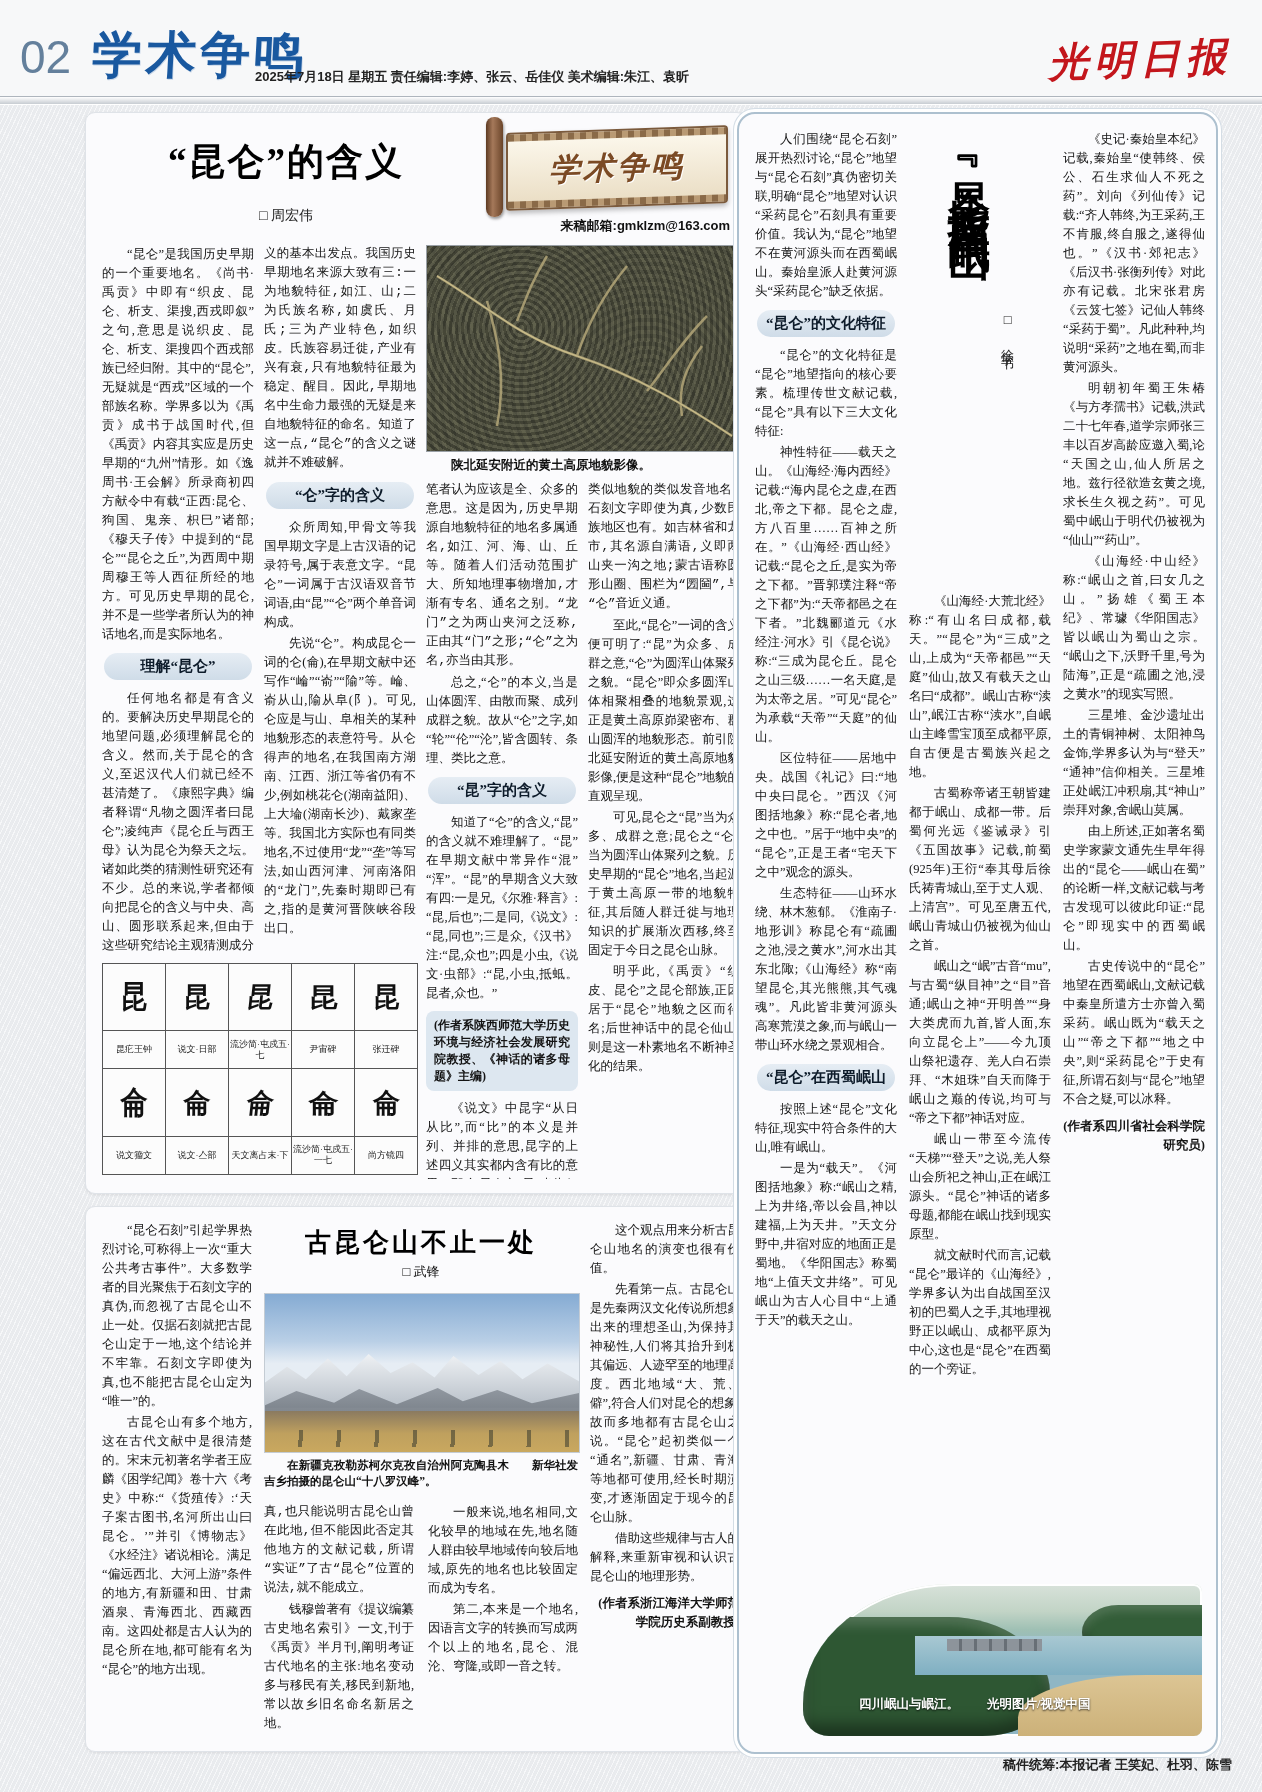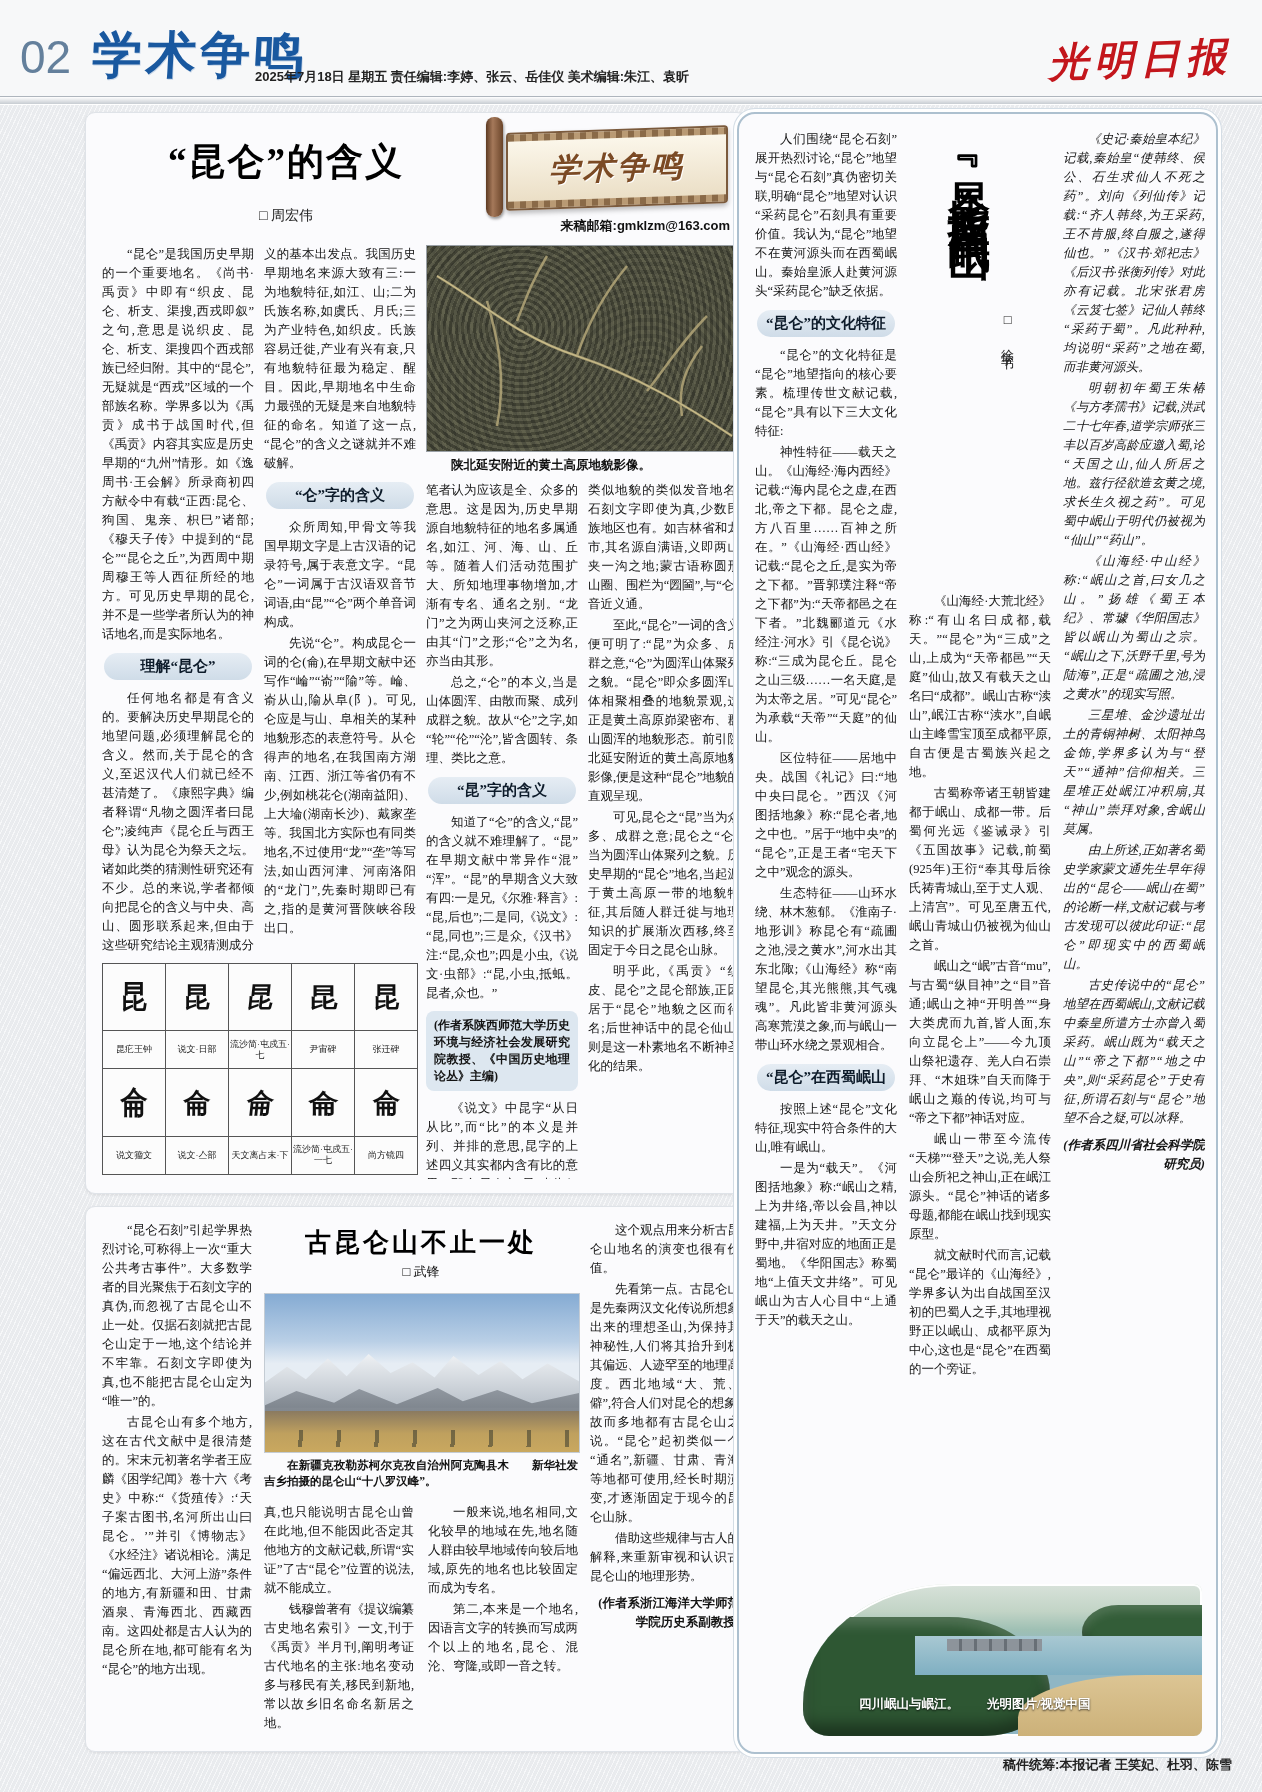--- a/index.html
+++ b/index.html
@@ -55,21 +55,21 @@
     left:737px;top:112px;width:477px;height:1638px;
     border:2px solid #adc0cf;border-radius:18px;
     box-shadow:0 0 0 3px #ffffff,0 0 0 4px #d4dde5;
   }
   
   .col{
     position:absolute;font-size:12.5px;line-height:19px;
     text-align:justify;overflow:hidden;color:#141414;
   }
   .para{text-indent:2em;margin:0 0 2px 0;}
-  .para.cont{text-indent:0;}
+  .para.cont{text-indent:0;font-family:Liberation Mono, monospace;}
   .sec-head{
     text-indent:0;text-align:center;font-weight:bold;font-size:15px;
     background:linear-gradient(#e6edf4,#cfdce8);
     border-radius:14px;padding:4px 2px;margin:9px 2px;color:#0d1b2a;
   }
   .bio-box{
     text-indent:0;background:#dde7f0;border-radius:8px;
     padding:6px 8px;font-weight:bold;font-size:12px;line-height:17px;margin:8px 0;
   }
   .bio-plain{text-indent:0;font-weight:bold;text-align:right;margin-top:8px;}
@@ -274,21 +274,21 @@
         <div class="para cont">义的基本出发点。我国历史早期地名来源大致有三:一为地貌特征,如江、山;二为氏族名称,如虞氏、月氏;三为产业特色,如织皮。氏族容易迁徙,产业有兴有衰,只有地貌特征最为稳定、醒目。因此,早期地名中生命力最强的无疑是来自地貌特征的命名。知道了这一点,“昆仑”的含义之谜就并不难破解。</div>
         <div class="sec-head">“仑”字的含义</div>
         <div class="para">众所周知,甲骨文等我国早期文字是上古汉语的记录符号,属于表意文字。“昆仑”一词属于古汉语双音节词语,由“昆”“仑”两个单音词构成。</div>
         <div class="para">先说“仑”。构成昆仑一词的仑(侖),在早期文献中还写作“崘”“嵛”“隃”等。崘、嵛从山,隃从阜(阝)。可见,仑应是与山、阜相关的某种地貌形态的表意符号。从仑得声的地名,在我国南方湖南、江西、浙江等省仍有不少,例如桃花仑(湖南益阳)、上大埨(湖南长沙)、戴家垄等。我国北方实际也有同类地名,不过使用“龙”“垄”等写法,如山西河津、河南洛阳的“龙门”,先秦时期即已有之,指的是黄河晋陕峡谷段出口。</div>
       </div>
     <div class="col" style="left:340px;top:368px;width:152px;height:698px;">
         <div class="para cont">笔者认为应该是全、众多的意思。这是因为,历史早期源自地貌特征的地名多属通名,如江、河、海、山、丘等。随着人们活动范围扩大、所知地理事物增加,才渐有专名、通名之别。“龙门”之为两山夹河之泛称,正由其“门”之形;“仑”之为名,亦当由其形。</div>
         <div class="para">总之,“仑”的本义,当是山体圆浑、由散而聚、成列成群之貌。故从“仑”之字,如“轮”“伦”“沦”,皆含圆转、条理、类比之意。</div>
         <div class="sec-head">“昆”字的含义</div>
         <div class="para">知道了“仑”的含义,“昆”的含义就不难理解了。“昆”在早期文献中常异作“混”“浑”。“昆”的早期含义大致有四:一是兄,《尔雅·释言》:“昆,后也”;二是同,《说文》:“昆,同也”;三是众,《汉书》注:“昆,众也”;四是小虫,《说文·虫部》:“昆,小虫,抵蚳。昆者,众也。”</div>
-        <div class="bio-box">(作者系陕西师范大学历史环境与经济社会发展研究院教授、《中国历史地理论丛》主编)</div>
+        <div class="bio-box">(作者系陕西师范大学历史环境与经济社会发展研究院教授、《神话的诸多母题》主编)</div>
         <div class="para">《说文》中昆字“从日从比”,而“比”的本义是并列、并排的意思,昆字的上述四义其实都内含有比的意思。那么,昆仑之“昆”当为何意?</div>
       </div>
     <div class="col" style="left:502px;top:368px;width:152px;height:698px;">
         <div class="para cont">类似地貌的类似发音地名,石刻文字即使为真,少数民族地区也有。如吉林省和龙市,其名源自满语,义即两山夹一沟之地;蒙古语称圆形山圈、围栏为“圐圙”,与“仑”音近义通。</div>
         <div class="para">至此,“昆仑”一词的含义便可明了:“昆”为众多、成群之意,“仑”为圆浑山体聚列之貌。“昆仑”即众多圆浑山体相聚相叠的地貌景观,这正是黄土高原峁梁密布、群山圆浑的地貌形态。前引陕北延安附近的黄土高原地貌影像,便是这种“昆仑”地貌的直观呈现。</div>
         <div class="para">可见,昆仑之“昆”当为众多、成群之意;昆仑之“仑”当为圆浑山体聚列之貌。历史早期的“昆仑”地名,当起源于黄土高原一带的地貌特征,其后随人群迁徙与地理知识的扩展渐次西移,终至固定于今日之昆仑山脉。</div>
         <div class="para">明乎此,《禹贡》“织皮、昆仑”之昆仑部族,正因居于“昆仑”地貌之区而得名;后世神话中的昆仑仙山,则是这一朴素地名不断神圣化的结果。</div>
       </div>
 
     <table class="glyph-table">
@@ -378,21 +378,21 @@
       <h2 class="a2-title">『昆仑』应指西蜀岷山</h2>
       <div class="a2-author">□ 徐学书</div>
     </div>
     <div class="col" style="left:170px;top:478px;width:142px;height:978px;">
         <div class="para">《山海经·大荒北经》称:“有山名曰成都,载天。”“昆仑”为“三成”之山,上成为“天帝都邑”“天庭”仙山,故又有载天之山名曰“成都”。岷山古称“渎山”,岷江古称“渎水”,自岷山主峰雪宝顶至成都平原,自古便是古蜀族兴起之地。</div>
         <div class="para">古蜀称帝诸王朝皆建都于岷山、成都一带。后蜀何光远《鉴诫录》引《五国故事》记载,前蜀(925年)王衍“奉其母后徐氏祷青城山,至于丈人观、上清宫”。可见至唐五代,岷山青城山仍被视为仙山之首。</div>
         <div class="para">岷山之“岷”古音“mu”,与古蜀“纵目神”之“目”音通;岷山之神“开明兽”“身大类虎而九首,皆人面,东向立昆仑上”——今九顶山祭祀遗存、羌人白石崇拜、“木姐珠”自天而降于岷山之巅的传说,均可与“帝之下都”神话对应。</div>
         <div class="para">岷山一带至今流传“天梯”“登天”之说,羌人祭山会所祀之神山,正在岷江源头。“昆仑”神话的诸多母题,都能在岷山找到现实原型。</div>
         <div class="para">就文献时代而言,记载“昆仑”最详的《山海经》,学界多认为出自战国至汉初的巴蜀人之手,其地理视野正以岷山、成都平原为中心,这也是“昆仑”在西蜀的一个旁证。</div>
       </div>
-    <div class="col" style="left:324px;top:16px;width:142px;height:1430px;font-style:italic;">
+    <div class="col" style="left:324px;top:16px;width:142px;height:1430px;">
         <div class="para">《史记·秦始皇本纪》记载,秦始皇“使韩终、侯公、石生求仙人不死之药”。刘向《列仙传》记载:“齐人韩终,为王采药,王不肯服,终自服之,遂得仙也。”《汉书·郊祀志》《后汉书·张衡列传》对此亦有记载。北宋张君房《云笈七签》记仙人韩终“采药于蜀”。凡此种种,均说明“采药”之地在蜀,而非黄河源头。</div>
         <div class="para">明朝初年蜀王朱椿《与方孝孺书》记载,洪武二十七年春,道学宗师张三丰以百岁高龄应邀入蜀,论“天国之山,仙人所居之地。兹行径欲造玄黄之境,求长生久视之药”。可见蜀中岷山于明代仍被视为“仙山”“药山”。</div>
         <div class="para">《山海经·中山经》称:“岷山之首,曰女几之山。”扬雄《蜀王本纪》、常璩《华阳国志》皆以岷山为蜀山之宗。“岷山之下,沃野千里,号为陆海”,正是“疏圃之池,浸之黄水”的现实写照。</div>
         <div class="para">三星堆、金沙遗址出土的青铜神树、太阳神鸟金饰,学界多认为与“登天”“通神”信仰相关。三星堆正处岷江冲积扇,其“神山”崇拜对象,舍岷山莫属。</div>
         <div class="para">由上所述,正如著名蜀史学家蒙文通先生早年得出的“昆仑——岷山在蜀”的论断一样,文献记载与考古发现可以彼此印证:“昆仑”即现实中的西蜀岷山。</div>
         <div class="para">古史传说中的“昆仑”地望在西蜀岷山,文献记载中秦皇所遣方士亦曾入蜀采药。岷山既为“载天之山”“帝之下都”“地之中央”,则“采药昆仑”于史有征,所谓石刻与“昆仑”地望不合之疑,可以冰释。</div>
         <div class="bio-plain">(作者系四川省社会科学院研究员)</div>
       </div>
 
     <div class="photo-river">

